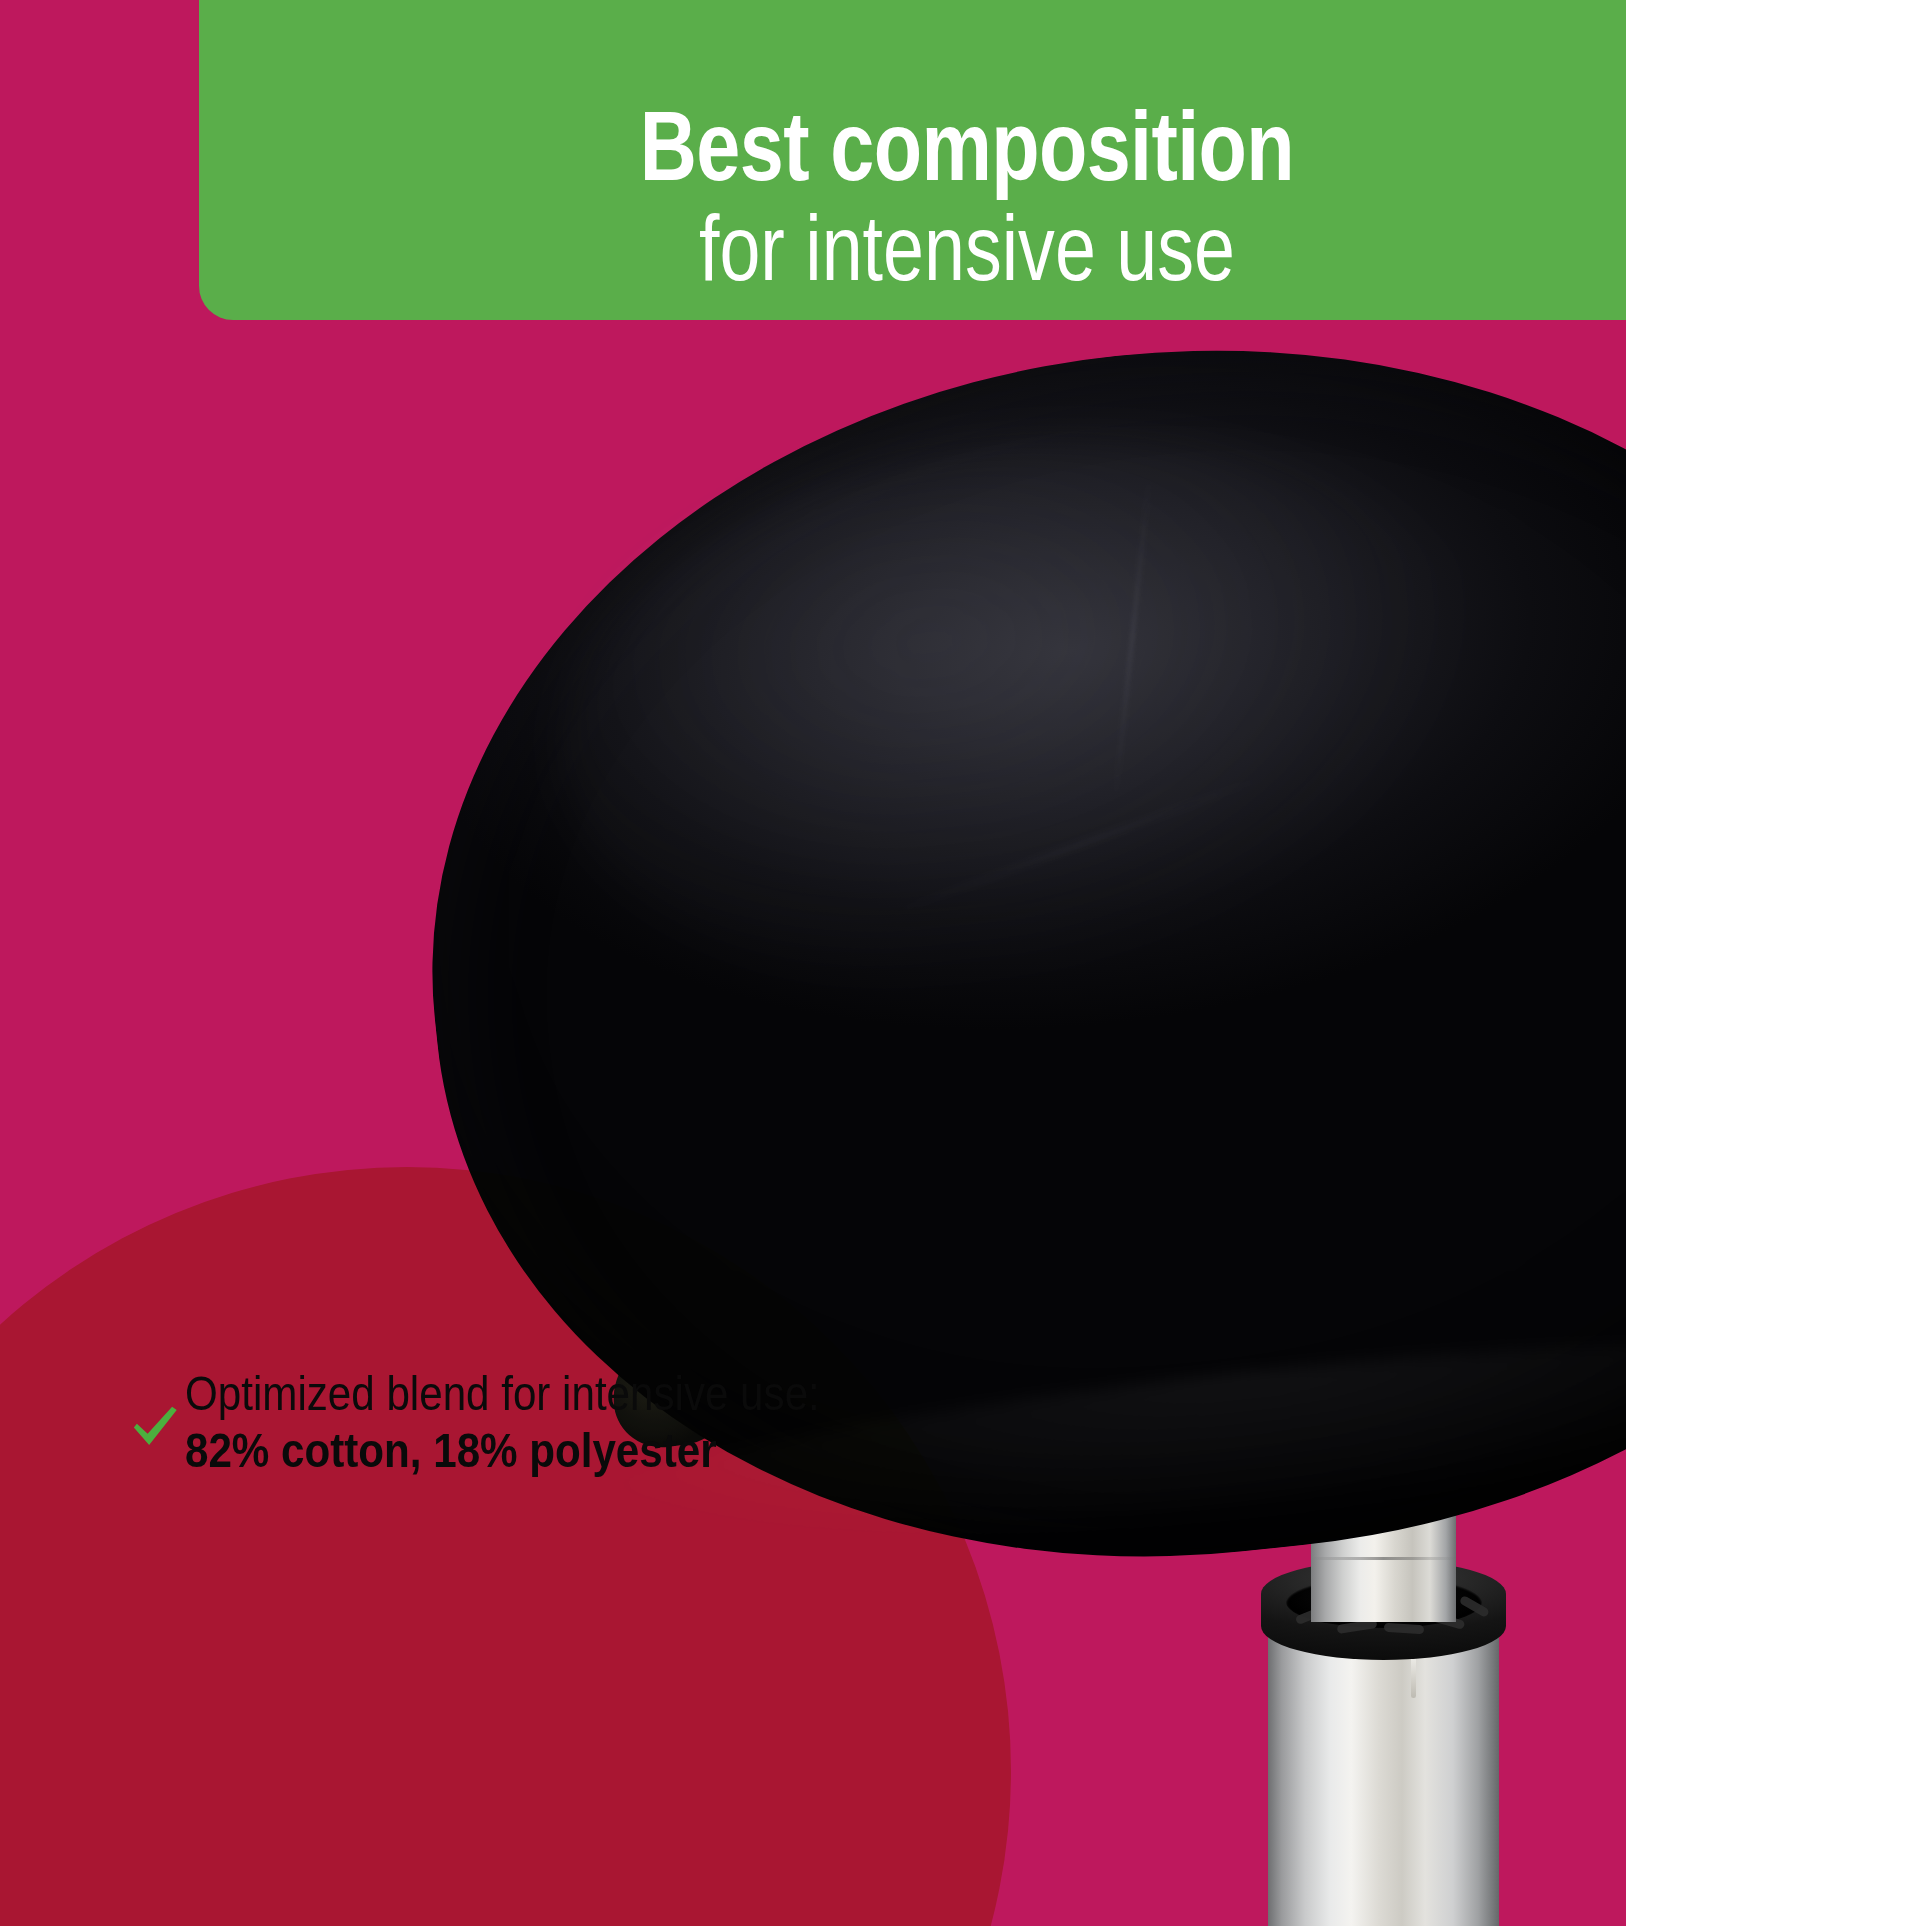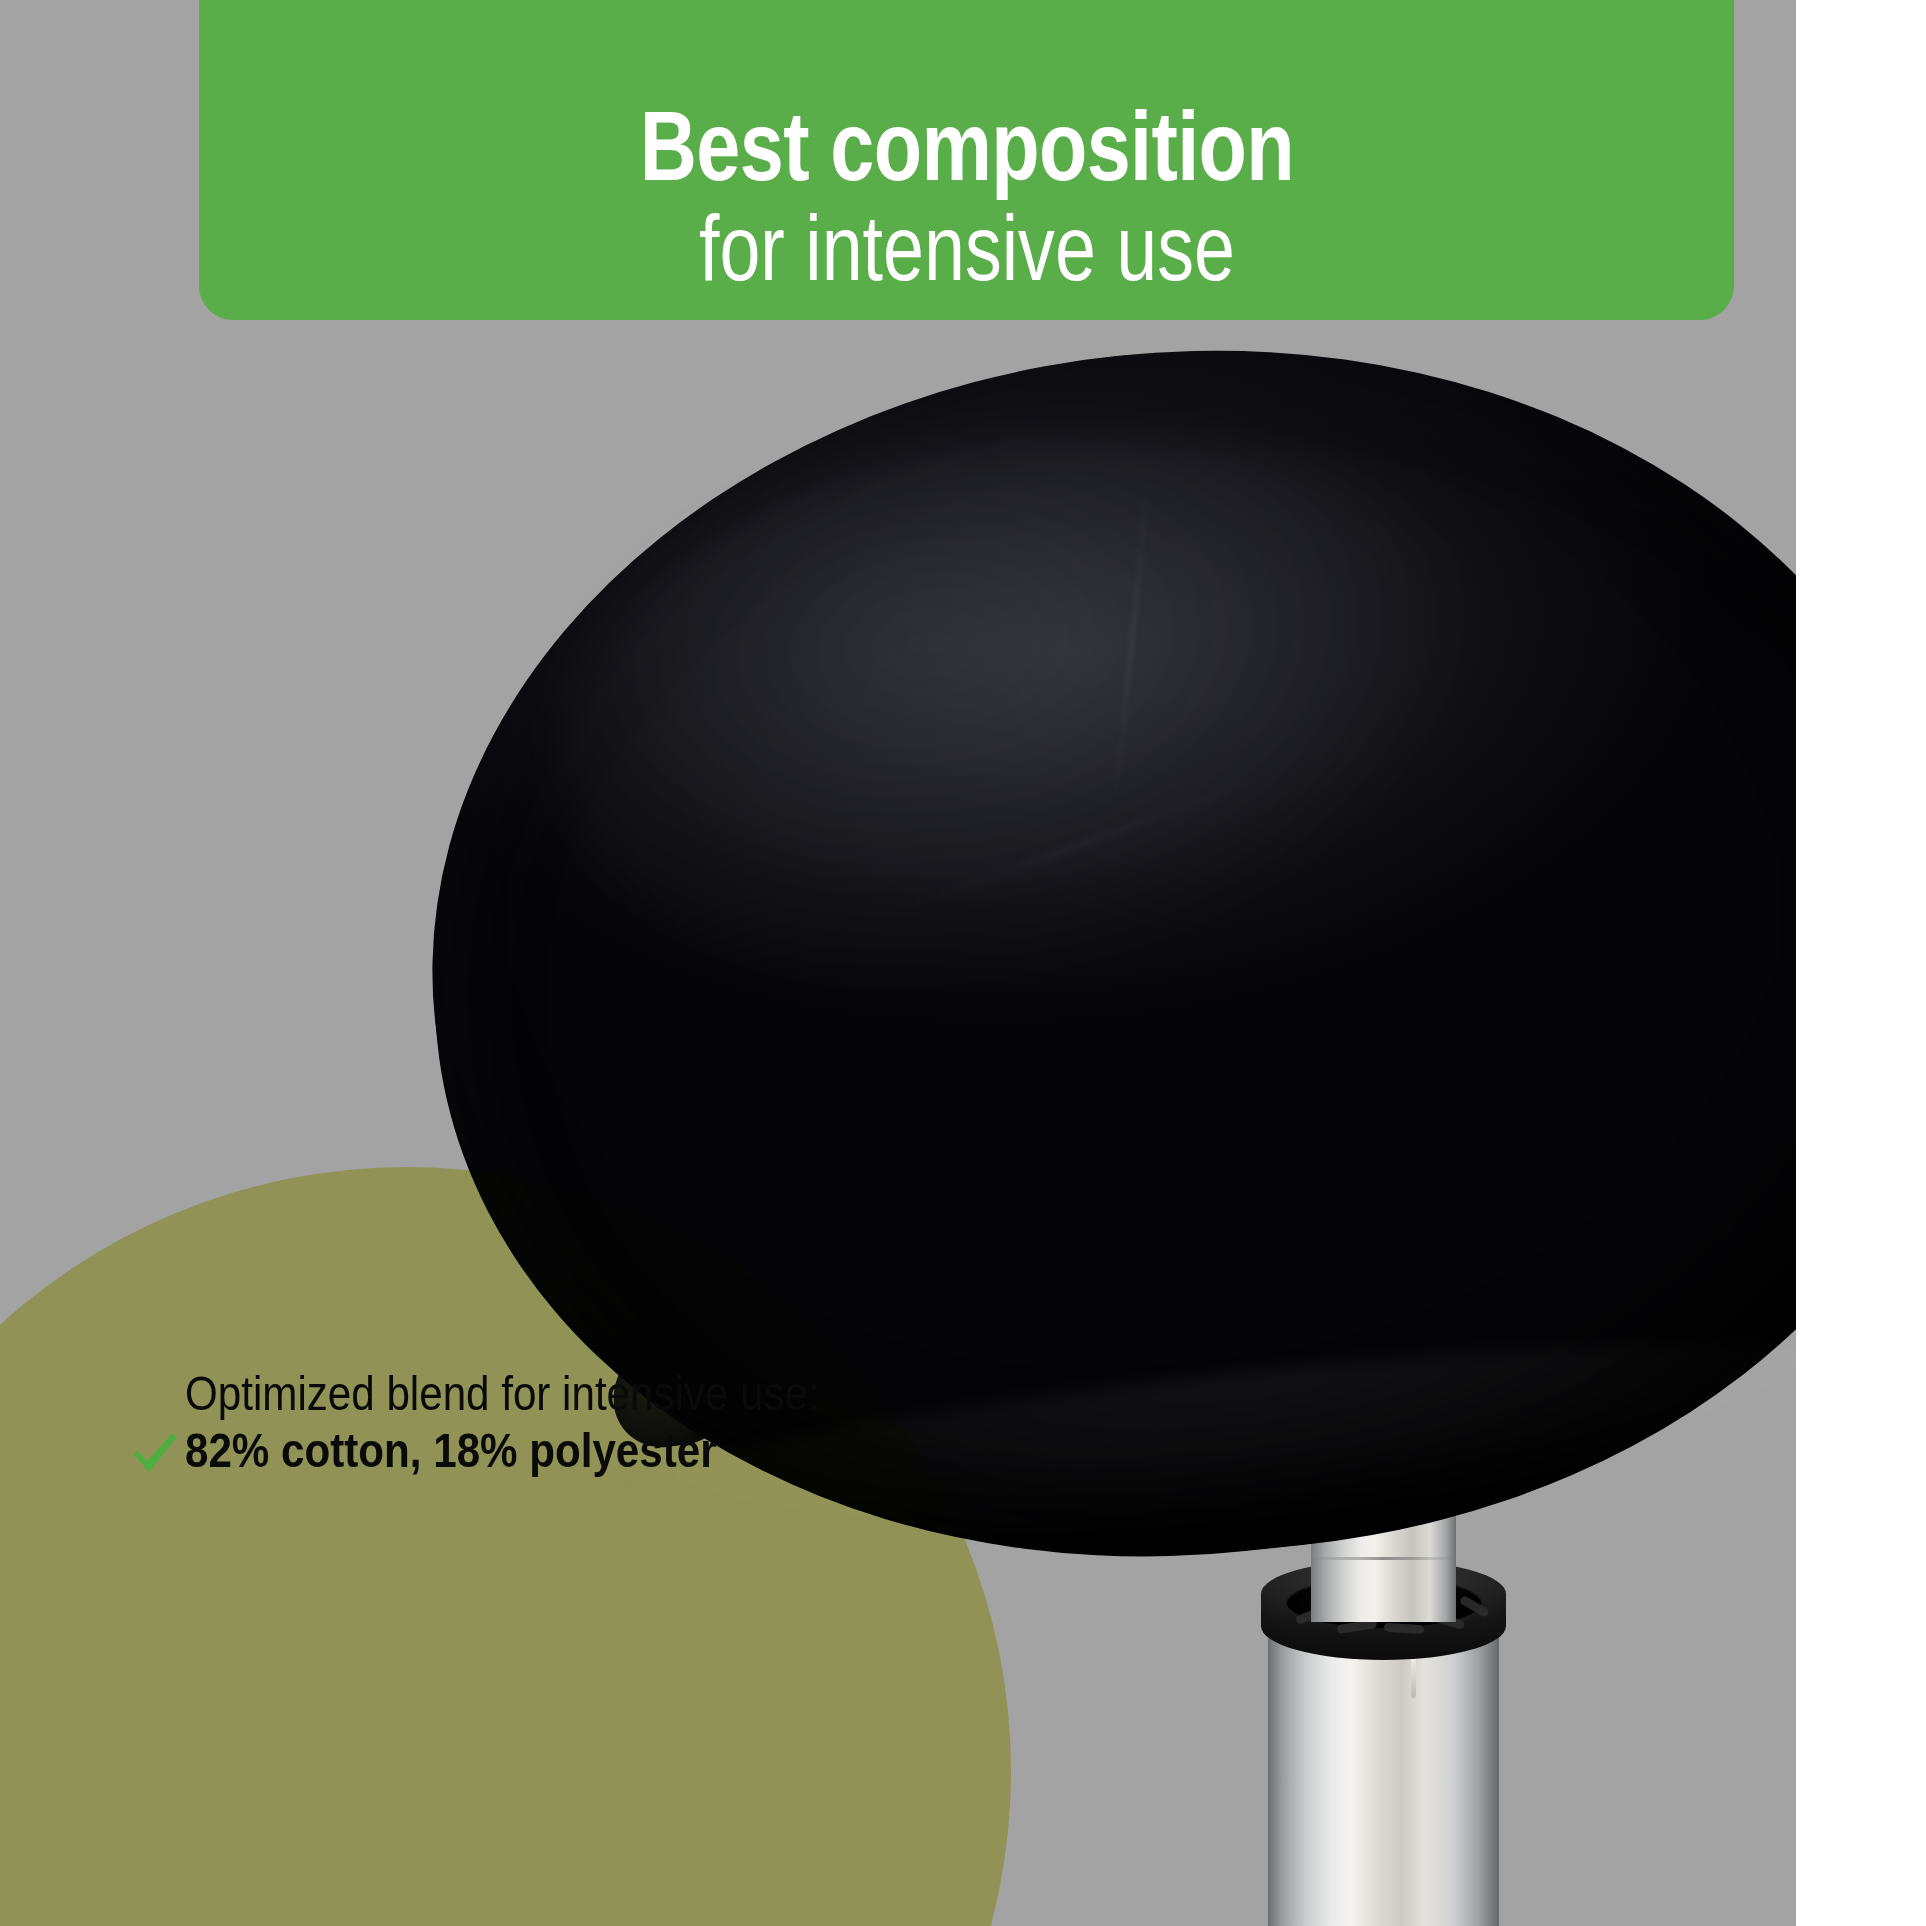--- a/index.html
+++ b/index.html
@@ -7,22 +7,22 @@
   body {
     background:#ffffff;
     font-family:"Liberation Sans", sans-serif;
     overflow:hidden;
     position:relative;
   }
 
   
   #stage {
     position:absolute; inset:0;
-    width:1796px; height:1926px;
-    background:#a3a3a3;
+    width:1626px; height:1926px;
+    background:#be185d;
     overflow:hidden;
   }
 
   
   #photo { position:absolute; inset:0; }
 
   
   .tube-outer {
     position:absolute;
     left:1268px; top:1607px;
@@ -168,21 +168,21 @@
   }
 
   
   .features{
     position:absolute;
     left:129px; top:1365px;
     width:863px;
   }
   .feature-item{
     display:flex;
-    align-items:flex-end;
+    align-items:center;
     margin-bottom:4.6px;
   }
   .check-icon{
     flex:0 0 auto;
     width:51px; height:49px;
     margin-right:4.6px;
     margin-top:10.8px;
   }
   .check-icon svg{display:block;width:51px;height:49px;}
   .feature-text{

